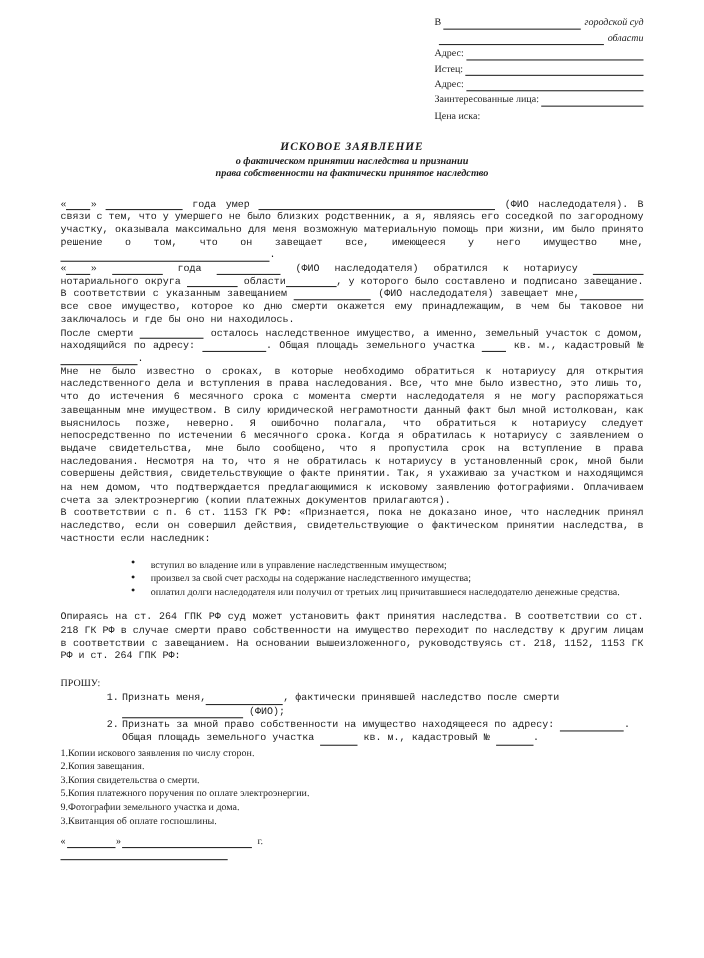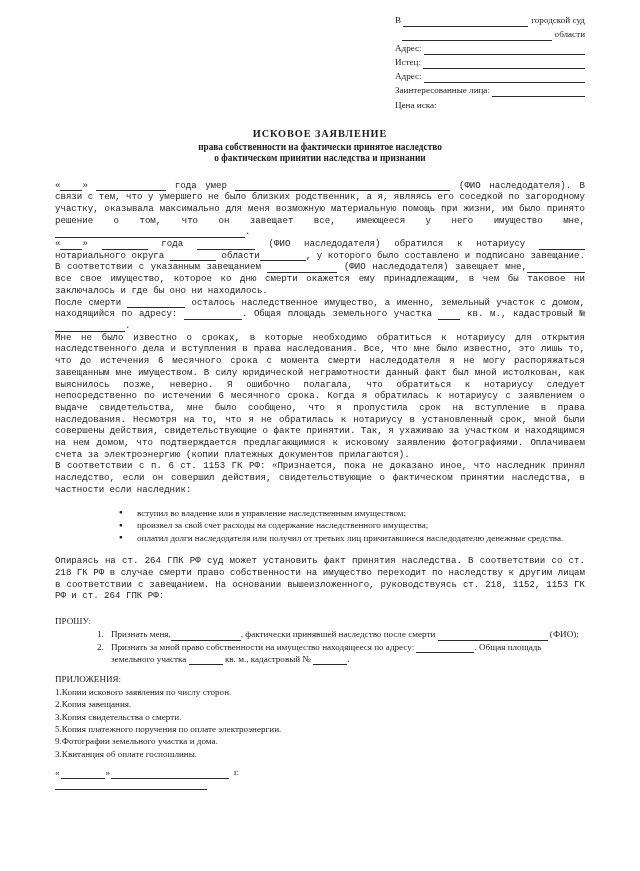--- a/index.html
+++ b/index.html
@@ -49,33 +49,35 @@
   }
   .hdr-fill {
     flex: 1 1 auto;
     border-bottom: 1px solid #2b2b2b;
     height: 10px;
     min-width: 6px;
   }
   .hdr-tail {
     flex: 0 0 auto;
     padding-left: 3px;
+    font-style: italic;
   }
   .hdr-line.right-only {
     justify-content: flex-end;
   }
   .hdr-line.right-only .hdr-fill {
     flex: 0 0 150px;
   }
 
   
   .title-wrap {
     text-align: center;
     margin-top: 17px;
     font-weight: bold;
+    font-style: italic;
   }
   .title-main {
     font-size: 10.3px;
     letter-spacing: 0.9px;
     margin-bottom: 2px;
   }
   .title-sub {
     font-size: 9.3px;
     line-height: 11.4px;
   }
@@ -135,20 +137,21 @@
   .prosh-label {
     margin-top: 13px;
     font-size: 9.1px;
     line-height: 12px;
   }
   ol.numbered {
     margin: 1px 0 0 0;
     padding-left: 42px;
     list-style: none;
     counter-reset: pitem;
+    font-family: Liberation Mono, monospace;
   }
   ol.numbered li {
     position: relative;
     counter-increment: pitem;
     font-size: 9.1px;
     line-height: 12.4px;
     padding-left: 14px;
     text-align: left;
   }
   ol.numbered li::before {
@@ -234,22 +237,22 @@
         <span class="hdr-fill"></span>
       </div>
 
       <div class="hdr-line">
         <span class="hdr-label">Цена иска:</span>
       </div>
     </div>
 
     <div class="title-wrap">
       <div class="title-main">ИСКОВОЕ  ЗАЯВЛЕНИЕ</div>
+      <div class="title-sub">о фактическом принятии наследства и признании</div>
       <div class="title-sub">права собственности на фактически принятое наследство</div>
-      <div class="title-sub">о фактическом принятии наследства и признании</div>
     </div>
 
     <div class="body-wrap">
       <div id="paragraph-host">
           <p class="para"><span>«</span><span class="u u1"></span><span>» </span><span class="u u5"></span><span> года умер </span><span class="u u11"></span><span> (ФИО наследодателя). В связи с тем, что у умершего не было близких родственник, а я, являясь его соседкой по загородному участку, оказывала максимально для меня возможную материальную помощь при жизни, им было принято решение о том, что он завещает все, имеющееся у него имущество мне, </span><span class="u u10"></span><span>.</span></p>
           <p class="para"><span>«</span><span class="u u1"></span><span>» </span><span class="u u3"></span><span> года </span><span class="u u4"></span><span> (ФИО наследодателя) обратился к нотариусу </span><span class="u u3"></span><span> нотариального округа </span><span class="u u3"></span><span> области</span><span class="u u3"></span><span>, у которого было составлено и подписано завещание. В соответствии с указанным завещанием </span><span class="u u5"></span><span> (ФИО наследодателя) завещает мне,</span><span class="u u4"></span><span> все свое имущество, которое ко дню смерти окажется ему принадлежащим, в чем бы таковое ни заключалось и где бы оно ни находилось.</span></p>
           <p class="para"><span>После смерти </span><span class="u u4"></span><span> осталось наследственное имущество, а именно, земельный участок с домом, находящийся по адресу: </span><span class="u u4"></span><span>. Общая площадь земельного участка </span><span class="u u1"></span><span> кв. м., кадастровый № </span><span class="u u5"></span><span>.</span></p>
           <p class="para"><span>Мне не было известно о сроках, в которые необходимо обратиться к нотариусу для открытия наследственного дела и вступления в права наследования. Все, что мне было известно, это лишь то, что до истечения 6 месячного срока с момента смерти наследодателя я не могу распоряжаться завещанным мне имуществом. В силу юридической неграмотности данный факт был мной истолкован, как выяснилось позже, неверно. Я ошибочно полагала, что обратиться к нотариусу следует непосредственно по истечении 6 месячного срока. Когда я обратилась к нотариусу с заявлением о выдаче свидетельства, мне было сообщено, что я пропустила срок на вступление в права наследования. Несмотря на то, что я не обратилась к нотариусу в установленный срок, мной были совершены действия, свидетельствующие о факте принятии. Так, я ухаживаю за участком и находящимся на нем домом, что подтверждается предлагающимися к исковому заявлению фотографиями. Оплачиваем счета за электроэнергию (копии платежных документов прилагаются).</span></p>
           <p class="para"><span>В соответствии с п. 6 ст. 1153 ГК РФ: «Признается, пока не доказано иное, что наследник принял наследство, если он совершил действия, свидетельствующие о фактическом принятии наследства, в частности если наследник:</span></p>
         </div>
@@ -264,21 +267,20 @@
           <p class="para"><span>Опираясь на ст. 264 ГПК РФ суд может установить факт принятия наследства. В соответствии со ст. 218 ГК РФ в случае смерти право собственности на имущество переходит по наследству к другим лицам в соответствии с завещанием. На основании вышеизложенного, руководствуясь ст. 218, 1152, 1153 ГК РФ и ст. 264 ГПК РФ:</span></p>
         </div>
 
       <div class="prosh-label">ПРОШУ:</div>
 
       <ol class="numbered" id="request-host">
           <li><span>Признать меня,</span><span class="u u5"></span><span>, фактически принявшей наследство после смерти </span><span class="u u7"></span><span> (ФИО);</span></li>
           <li><span>Признать за мной право собственности на имущество находящееся по адресу: </span><span class="u u4"></span><span>. Общая площадь земельного участка </span><span class="u u2"></span><span> кв. м., кадастровый № </span><span class="u u2"></span><span>.</span></li>
         </ol>
 
-      <div class="attach-label">ПРИЛОЖЕНИЯ:</div>
 
       <ul class="attach-list" id="attach-host">
           <li>1.Копии искового заявления по числу сторон.</li>
           <li>2.Копия завещания.</li>
           <li>3.Копия свидетельства о смерти.</li>
           <li>5.Копия платежного поручения по оплате электроэнергии.</li>
           <li>9.Фотографии земельного участка и дома.</li>
           <li>3.Квитанция об оплате госпошлины.</li>
         </ul>
 

